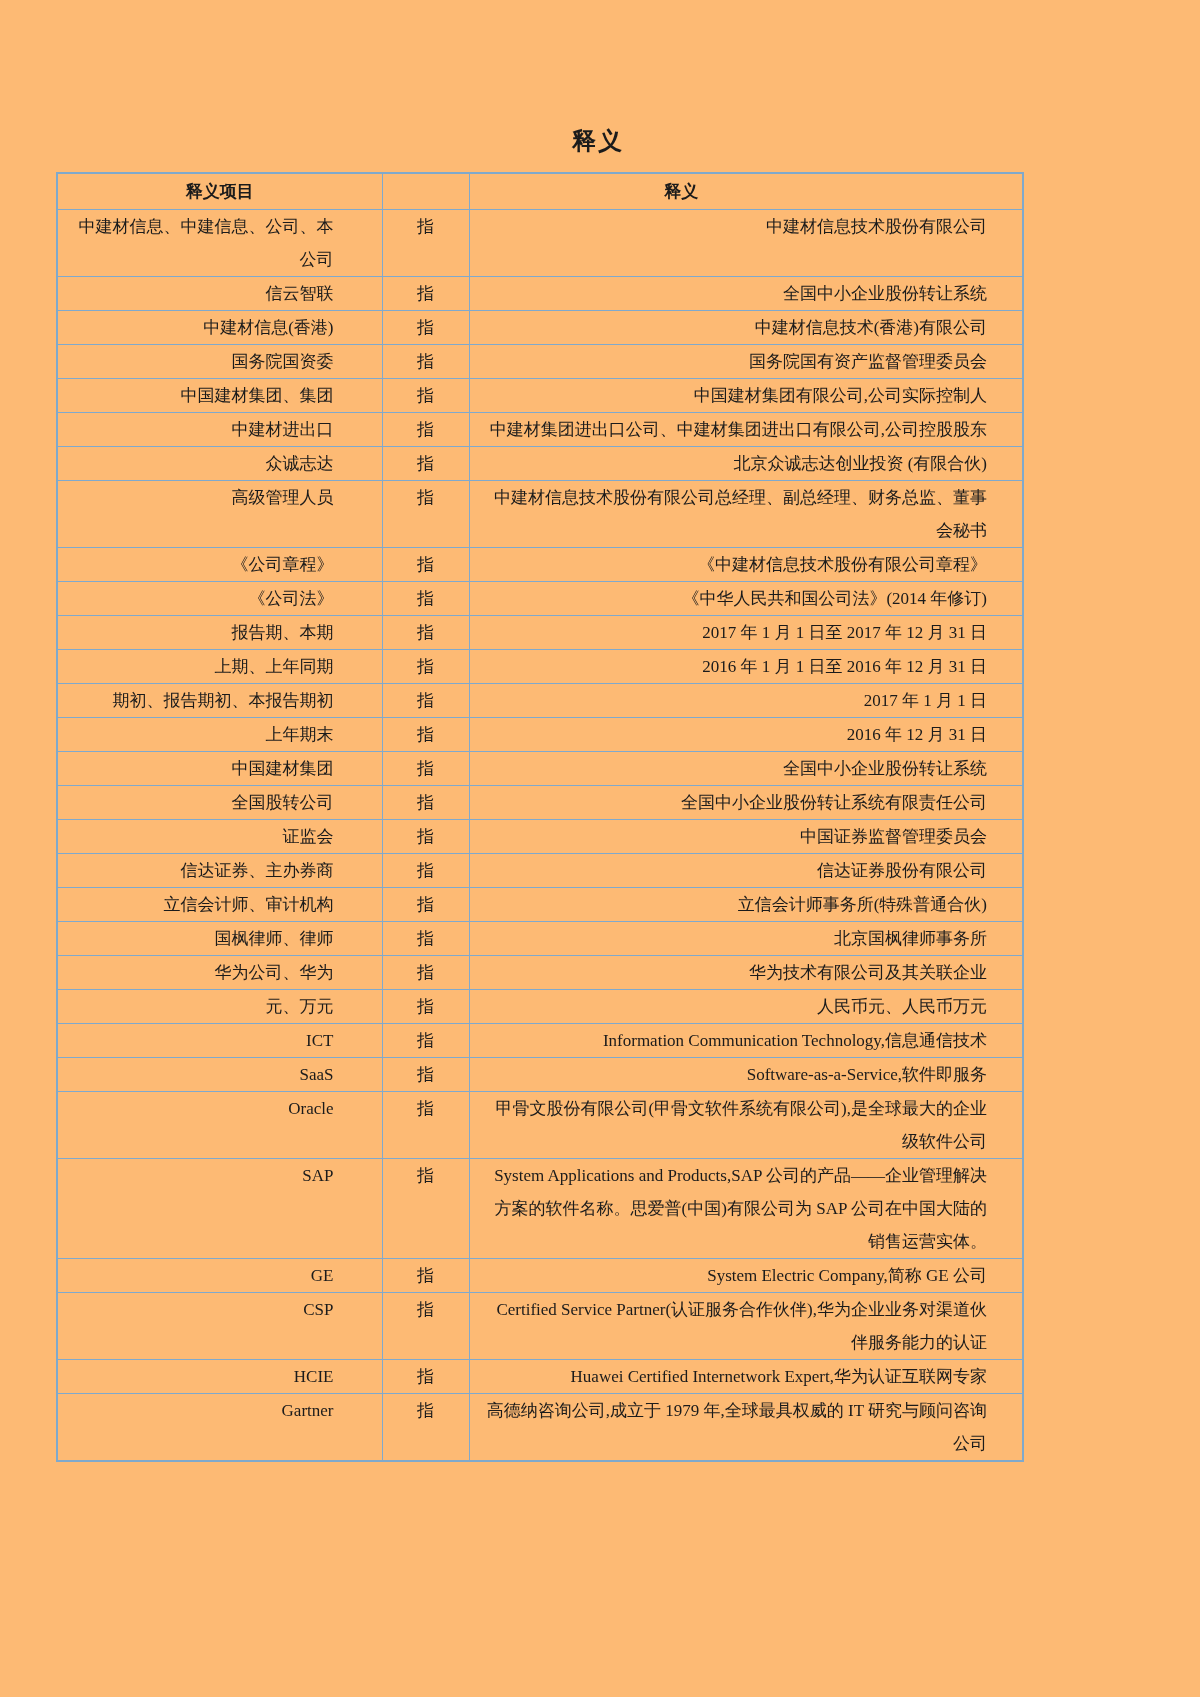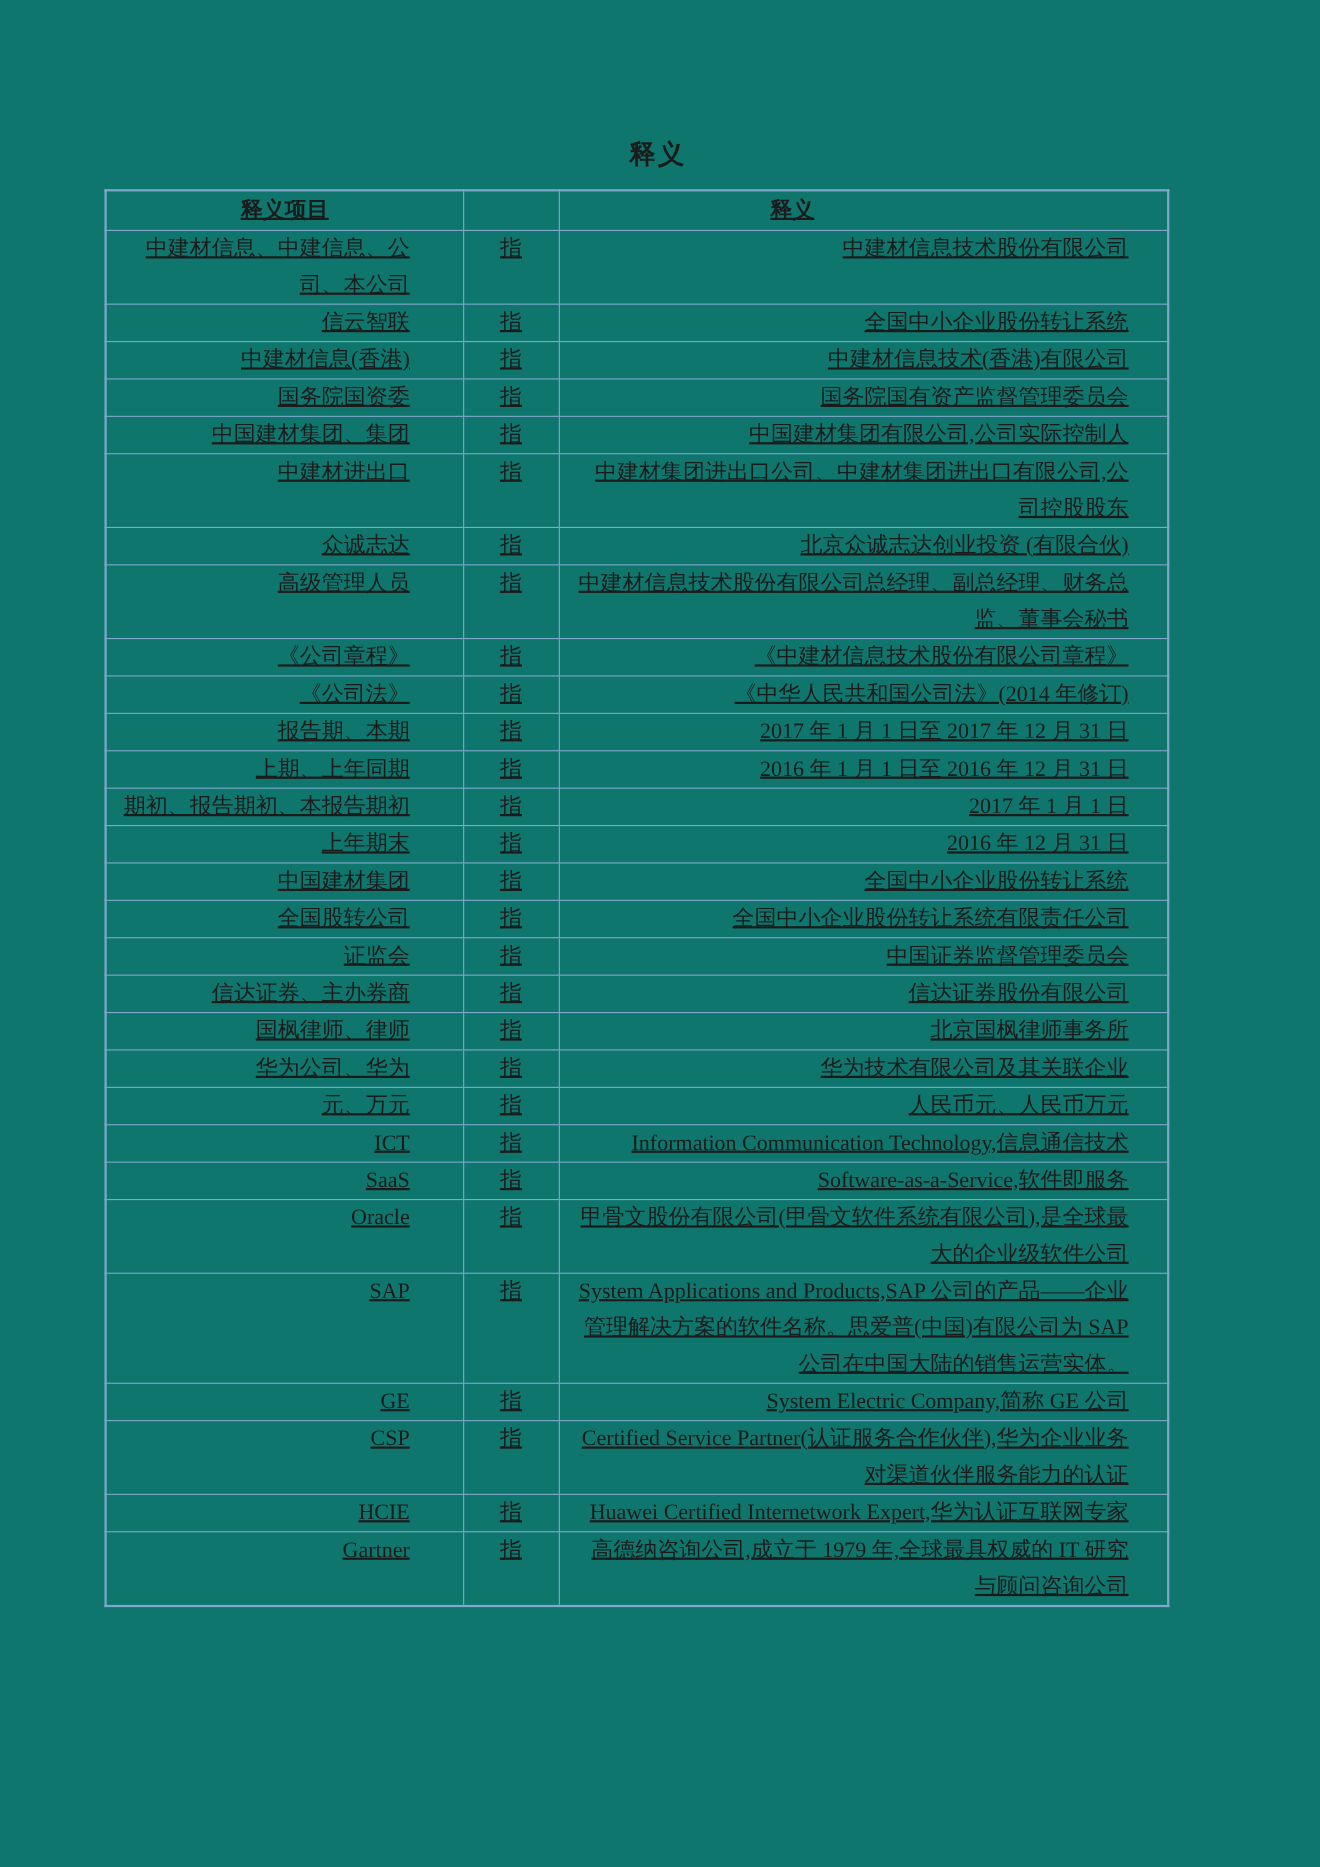--- a/index.html
+++ b/index.html
@@ -4,45 +4,44 @@
 <style>
   html, body {
     margin: 0;
     padding: 0;
     background: #ffffff;
   }
   .page {
     position: relative;
     width: 1200px;
     height: 1697px;
-    background: #0f766e;
+    background: #fdba74;
     overflow: hidden;
     font-family: "Liberation Serif", "DejaVu Serif", serif;
     color: #1b1b1b;
   }
   .doc-title {
     margin: 0;
     padding-top: 126px;
     margin-left: 115px;
     width: 966px;
     text-align: center;
     font-size: 24px;
     line-height: 30px;
     font-weight: bold;
     letter-spacing: 2px;
     margin-bottom: 16px;
   }
   table.def-table {
-    margin-left: 95px;
+    margin-left: 56px;
     width: 966px;
     border-collapse: collapse;
     table-layout: fixed;
     border: 2px solid #7fa9cc;
-    font-size: 20px;
-    text-decoration: underline;
+    font-size: 17px;
   }
   .def-table col.col-term { width: 325px; }
   .def-table col.col-zhi  { width: 87px;  }
   .def-table col.col-def  { width: 554px; }
   .def-table th, .def-table td {
     border: 1.5px solid #7fa9cc;
     vertical-align: top;
     line-height: 33px;
     font-weight: normal;
     overflow: hidden;
@@ -177,20 +176,25 @@
           <td class="c-term">证监会</td>
           <td class="c-zhi">指</td>
           <td class="c-def">中国证券监督管理委员会</td>
         </tr>
         <tr>
           <td class="c-term">信达证券、主办券商</td>
           <td class="c-zhi">指</td>
           <td class="c-def">信达证券股份有限公司</td>
         </tr>
         <tr>
+          <td class="c-term">立信会计师、审计机构</td>
+          <td class="c-zhi">指</td>
+          <td class="c-def">立信会计师事务所(特殊普通合伙)</td>
+        </tr>
+        <tr>
           <td class="c-term">国枫律师、律师</td>
           <td class="c-zhi">指</td>
           <td class="c-def">北京国枫律师事务所</td>
         </tr>
         <tr>
           <td class="c-term">华为公司、华为</td>
           <td class="c-zhi">指</td>
           <td class="c-def">华为技术有限公司及其关联企业</td>
         </tr>
         <tr>

